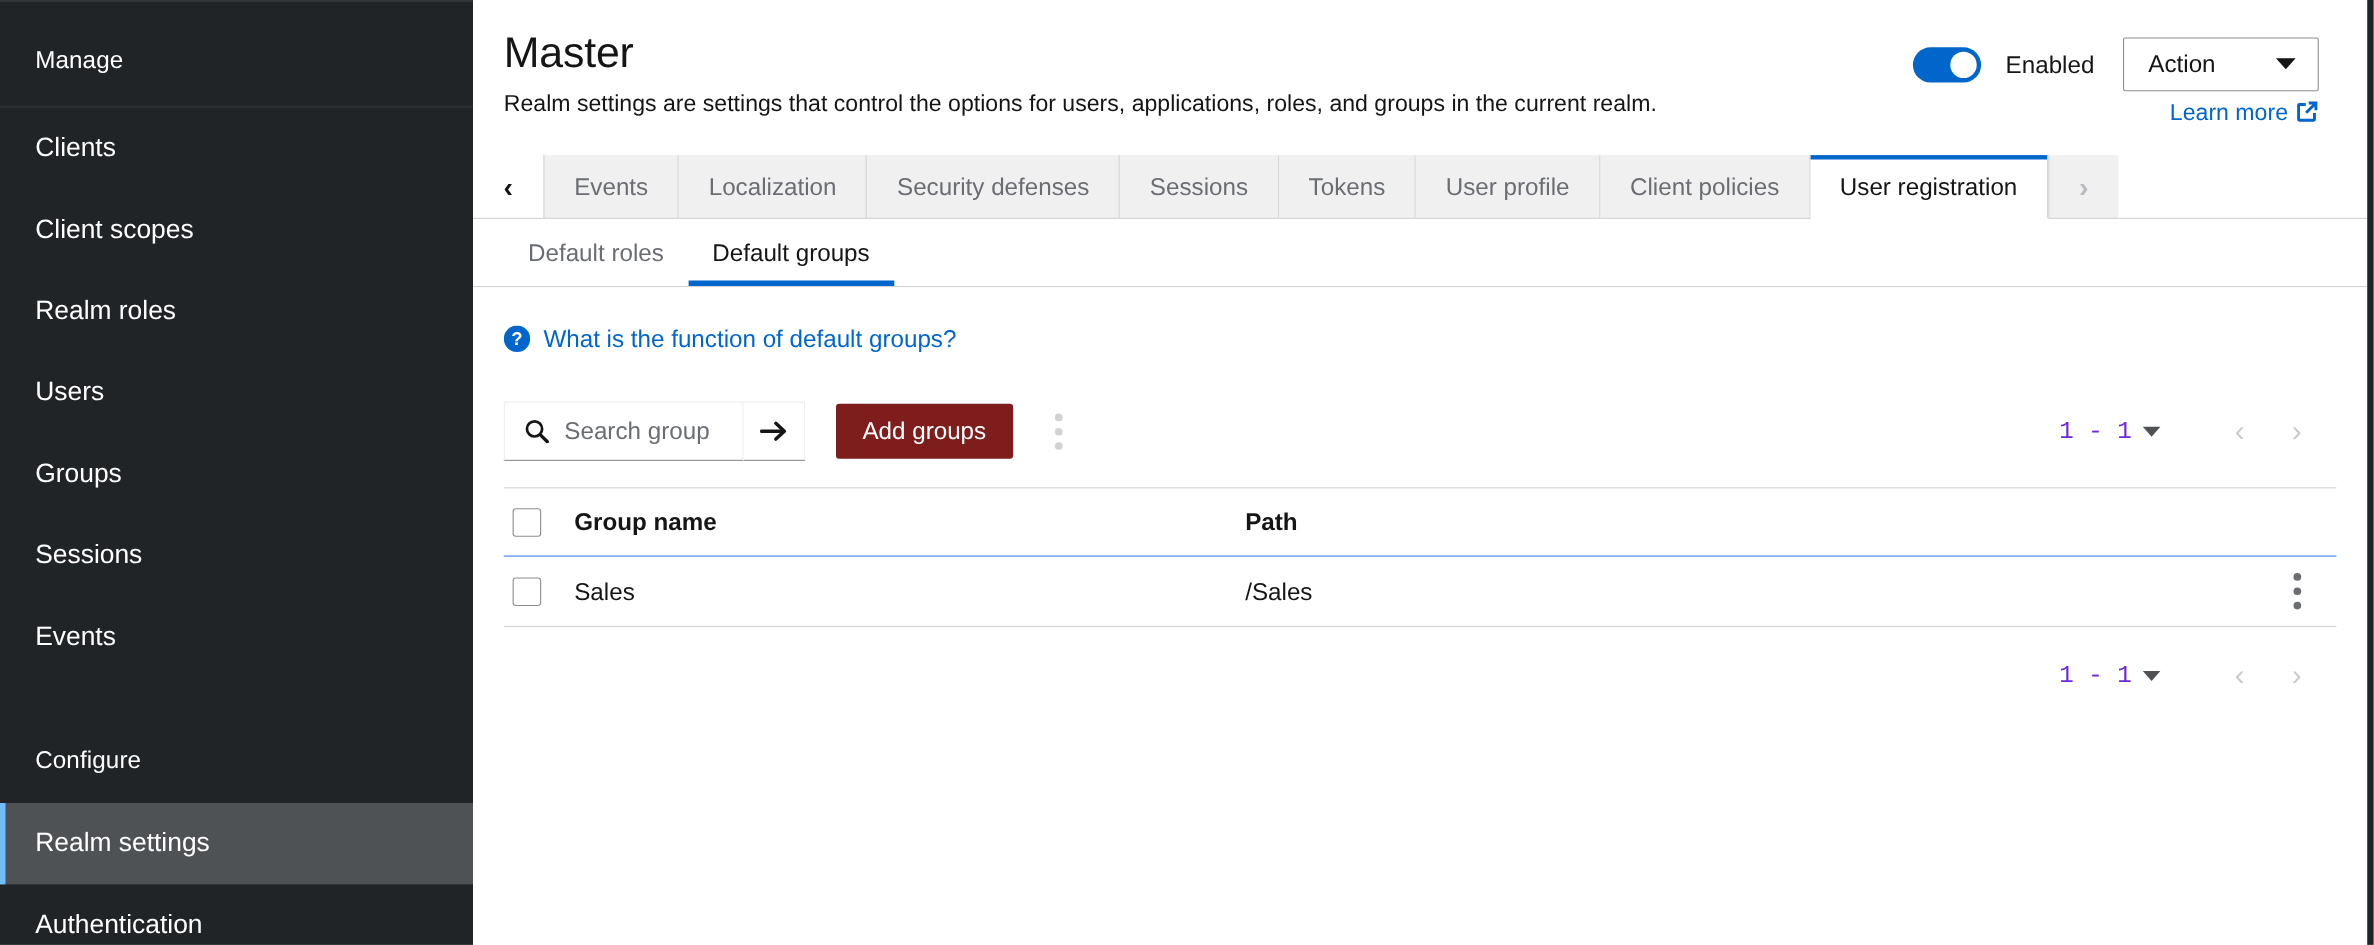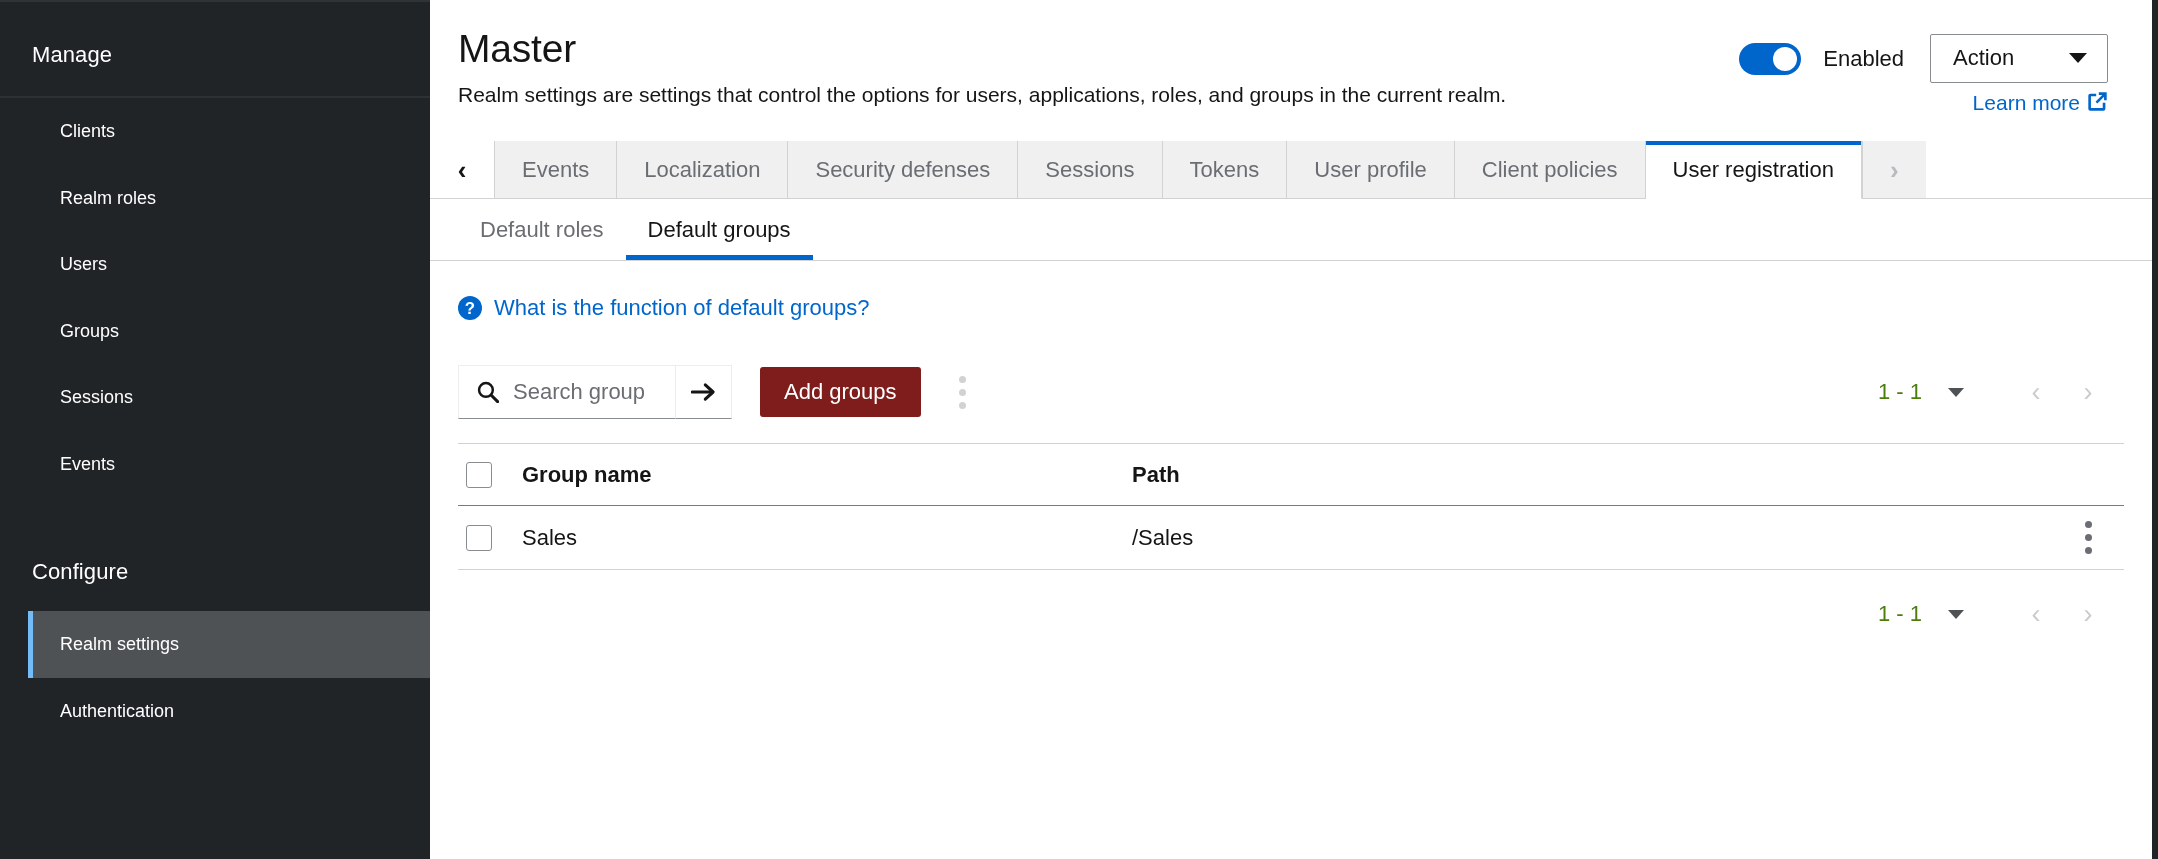--- a/index.html
+++ b/index.html
@@ -40,27 +40,26 @@
     letter-spacing: .1px;
     line-height: 1;
   }
   .nav-section-label.first {
     border-bottom: 2px solid #2d3134;
     padding-top: 30px;
     padding-bottom: 30px;
   }
   .nav-item {
     color: #ffffff;
-    font-size: 18px;
+    font-size: 24px;
     padding: 22px 0 22px 32px;
     line-height: 1.25;
     cursor: pointer;
     position: relative;
     white-space: nowrap;
-    margin-left: 28px;
   }
   .nav-item.active {
     background: #4f5255;
     border-left: 5px solid #73bcf7;
     padding-left: 27px;
   }
   .nav-gap { height: 36px; }
 
   
   .content {
@@ -355,26 +354,27 @@
   
   .pagination {
     display: flex;
     align-items: center;
     gap: 0;
     flex: 0 0 auto;
     padding-right: 10px;
   }
   .page-count {
     font-size: 22px;
-    color: #4d7c0f;
-    display: flex;
-    align-items: center;
-    gap: 26px;
+    color: #6d28d9;
+    display: flex;
+    align-items: center;
+    gap: 10px;
     cursor: pointer;
     padding-right: 46px;
+    font-family: Liberation Mono, monospace;
   }
   .page-caret {
     width: 0; height: 0;
     border-left: 8px solid transparent;
     border-right: 8px solid transparent;
     border-top: 9px solid #4f5255;
   }
   .pg-btn {
     width: 52px; height: 46px;
     display: flex;
@@ -442,20 +442,21 @@
   }
 </style>
 </head>
 <body>
 
 <div id="app">
 
   <nav class="sidebar">
     <div class="nav-section-label first">Manage</div>
     <div class="nav-item">Clients</div>
+    <div class="nav-item">Client scopes</div>
     <div class="nav-item">Realm roles</div>
     <div class="nav-item">Users</div>
     <div class="nav-item">Groups</div>
     <div class="nav-item">Sessions</div>
     <div class="nav-item">Events</div>
     <div class="nav-gap"></div>
     <div class="nav-section-label">Configure</div>
     <div class="nav-item active">Realm settings</div>
     <div class="nav-item">Authentication</div>
   </nav>

